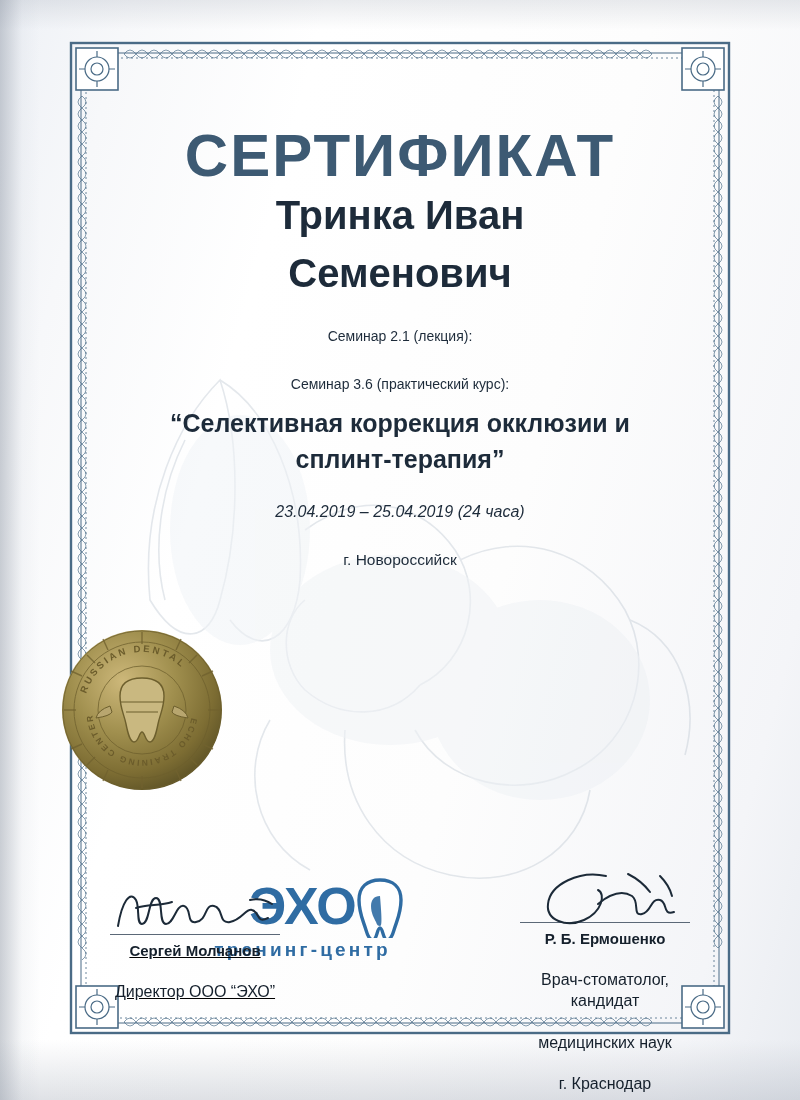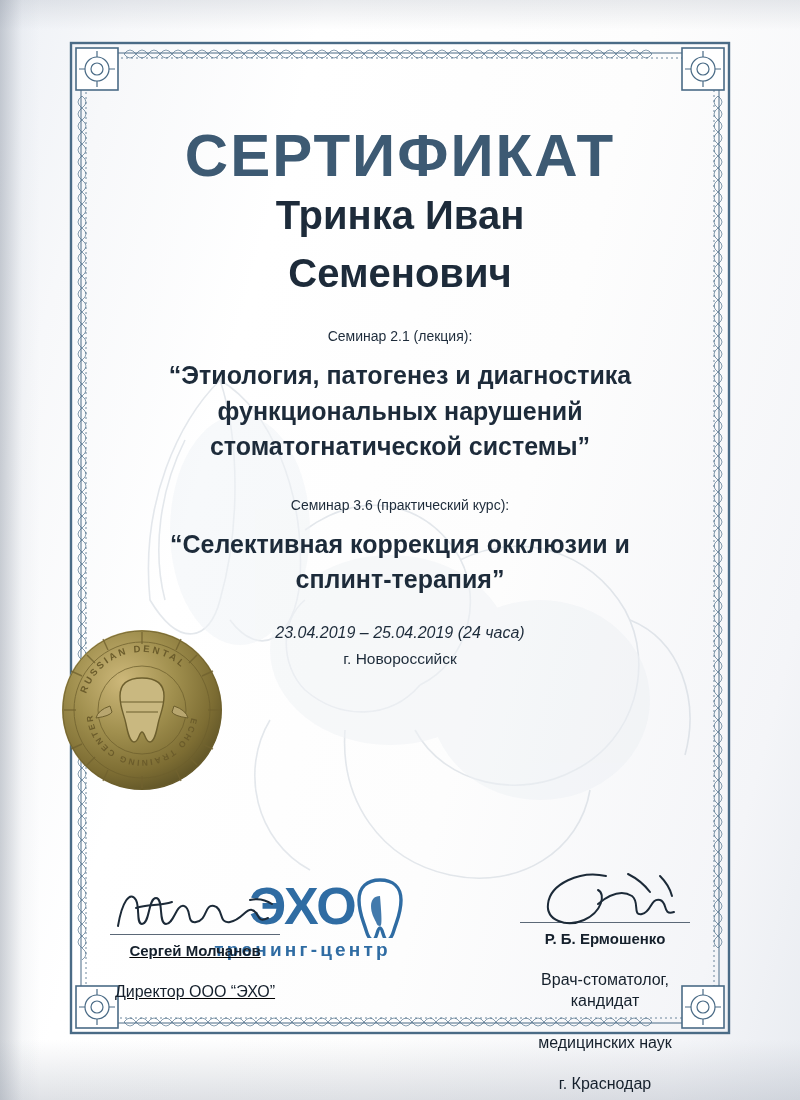--- a/index.html
+++ b/index.html
@@ -114,21 +114,21 @@
   }
 
   .dates {
     margin-top: 26px;
     font-size: 16px;
     color: #1d2b3a;
     font-style: italic;
   }
 
   .city {
-    margin-top: 8px;
+    margin-top: 30px;
     font-size: 15.5px;
     color: #1d2b3a;
   }
 
   
   .seal {
     position: absolute;
     left: 52px;
     top: 620px;
     width: 180px;
@@ -280,25 +280,20 @@
 
   <div class="content">
     <div class="cert-title">СЕРТИФИКАТ</div>
 
     <div class="recipient">
       <div>Тринка Иван</div>
       <div>Семенович</div>
     </div>
 
     <div class="seminar-label">Семинар 2.1 (лекция):</div>
-    <div class="seminar-title">
-      <div>“Этиология, патогенез и диагностика</div>
-      <div>функциональных нарушений</div>
-      <div>стоматогнатической системы”</div>
-    </div>
 
     <div class="seminar-label second">Семинар 3.6 (практический курс):</div>
     <div class="seminar-title">
       <div>“Селективная коррекция окклюзии и</div>
       <div>сплинт-терапия”</div>
     </div>
 
     <div class="dates">23.04.2019 – 25.04.2019 (24 часа)</div>
     <div class="city">г. Новороссийск</div>
   </div>

